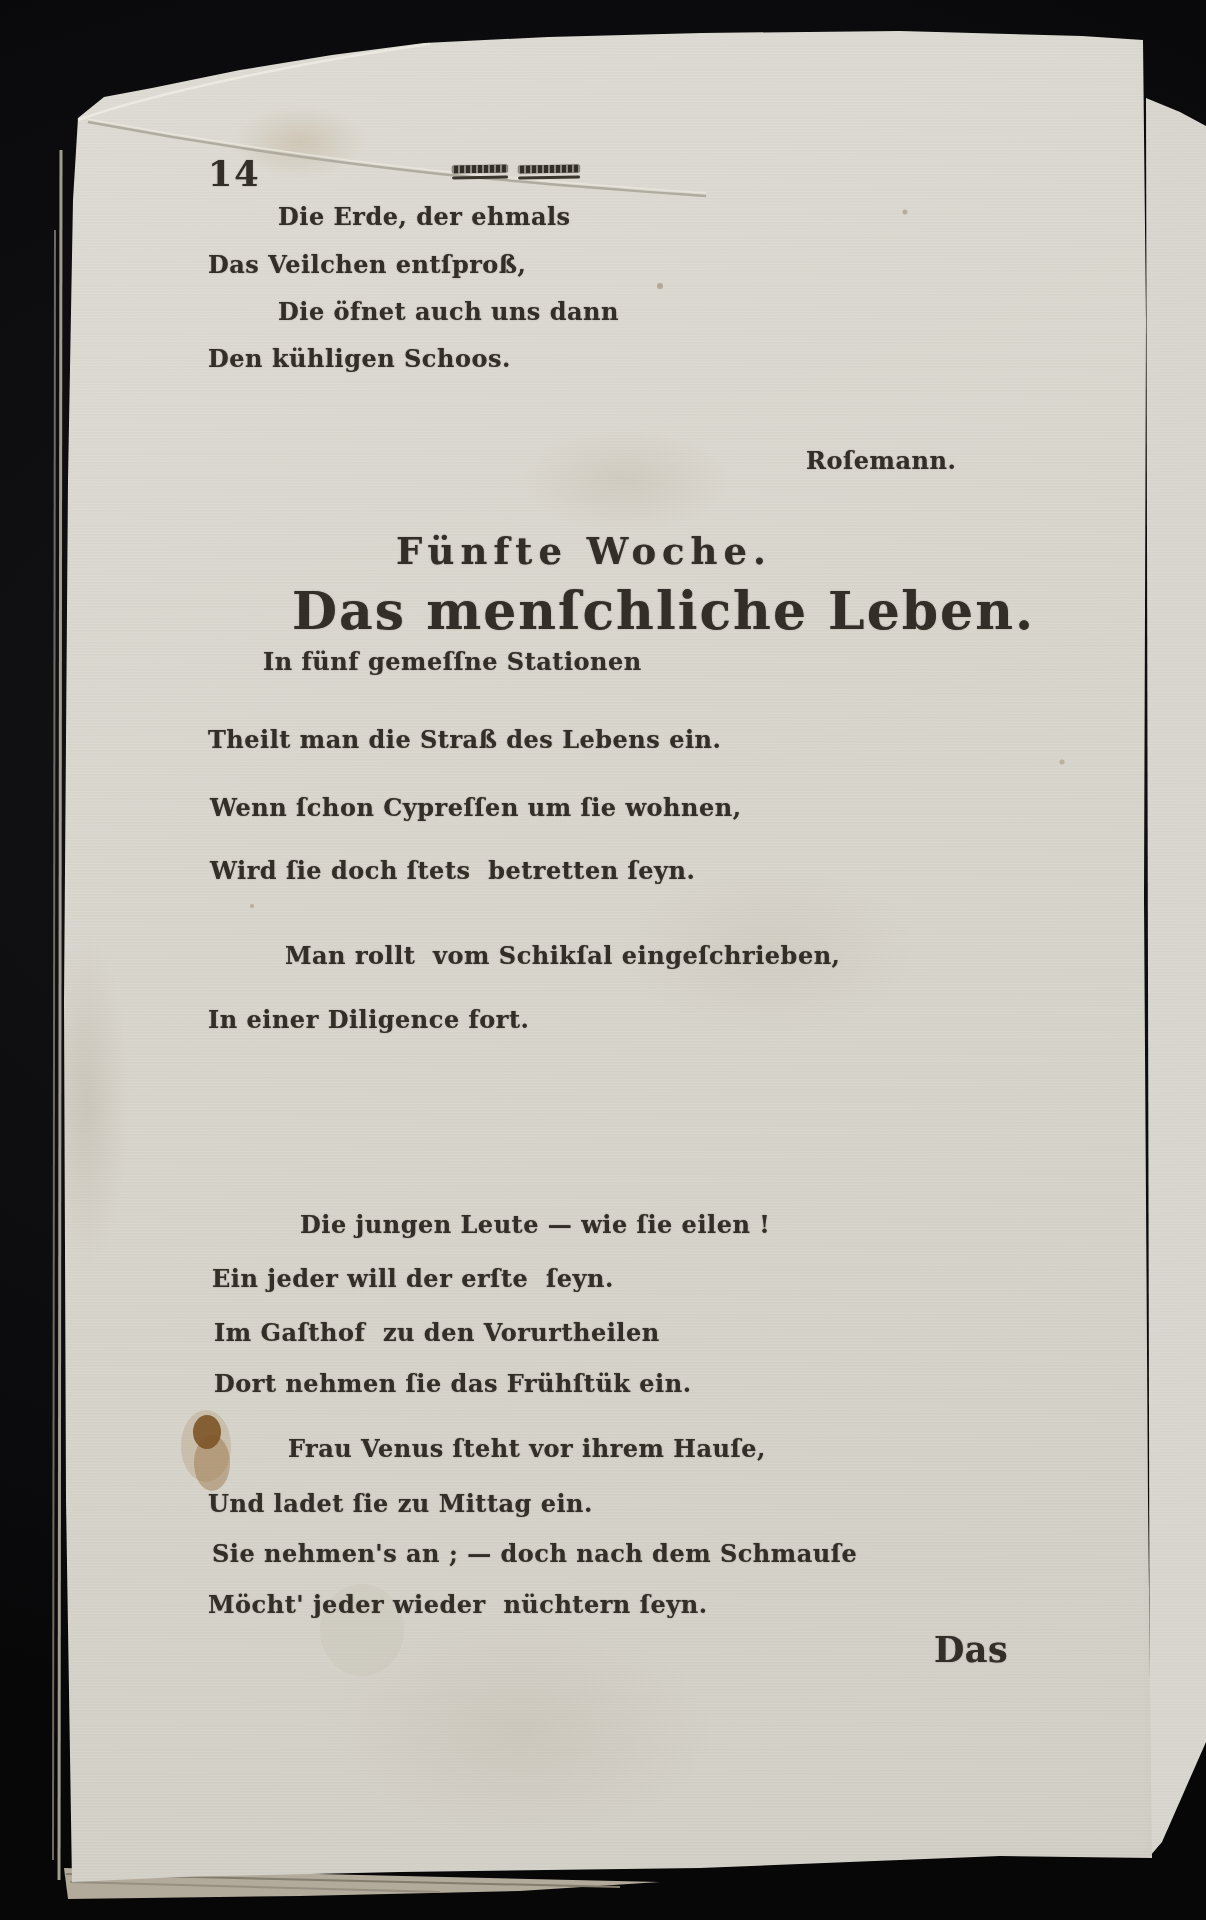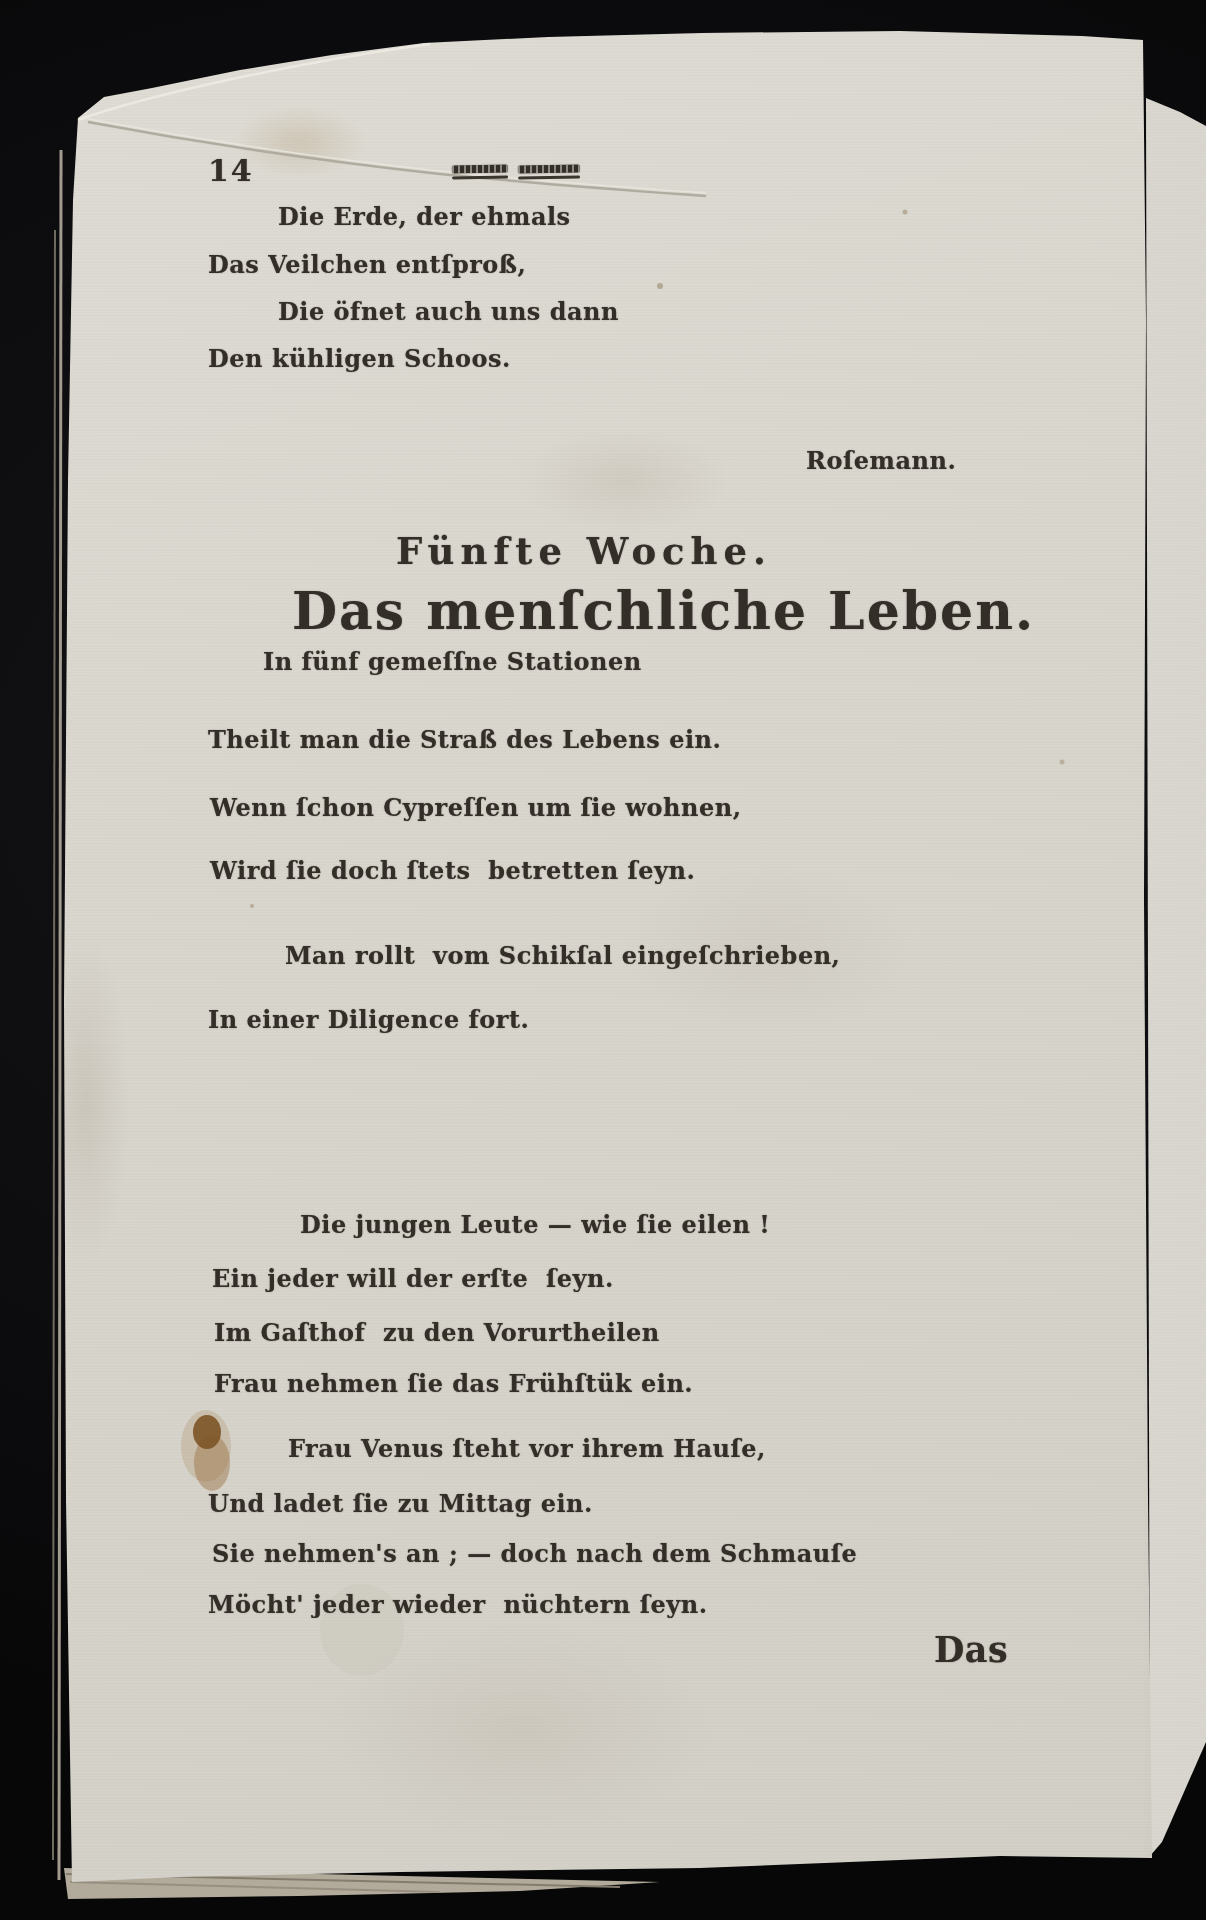--- a/index.html
+++ b/index.html
@@ -29,21 +29,21 @@
   
   #next-edge{position:absolute;left:0;top:0;width:1206px;height:1920px;
     clip-path:polygon(1146px 98px,1180px 112px,1206px 126px,1206px 1742px,1162px 1842px,1150px 1856px);
     background:
       repeating-linear-gradient(0deg, rgba(255,255,255,.02) 0 1px, rgba(0,0,0,.012) 2px 3px),
       linear-gradient(to right, #87816f 0px, #c9c6bd 4px, #e4e2db 16px, #dedcd4 60px, #d8d6ce 100%);}
 
   
   .line{position:absolute;font-weight:700;font-size:24px;line-height:1.15;color:#332e27;
         white-space:pre;letter-spacing:.5px;text-shadow:0 0 1.2px rgba(48,42,34,.55);}
-  .pagenum{font-size:30px;letter-spacing:2px;}
+  .pagenum{font-size:35px;letter-spacing:2px;}
   .h-week{font-size:37px;letter-spacing:6px;margin-left:24px;}
   .h-title{font-size:52px;letter-spacing:2px;}
   .catch{font-size:35px;}
 
   
   #ornament{position:absolute;left:452px;top:165px;width:138px;height:18px;}
   .orn-seg{position:absolute;top:0;height:18px;}
   .orn-seg .thick{height:8px;background:#332e27;border-radius:2px;
       box-shadow:0 0 1px rgba(48,42,34,.8);
       background-image:repeating-linear-gradient(90deg, rgba(217,214,206,.55) 0 2px, rgba(0,0,0,0) 2px 6px);}
@@ -108,21 +108,21 @@
   <div class="line" style="left:208px;top:726px">Theilt man die Straß des Lebens ein.</div>
   <div class="line" style="left:210px;top:794px">Wenn ſchon Cypreſſen um ſie wohnen,</div>
   <div class="line" style="left:210px;top:857px">Wird ſie doch ſtets  betretten ſeyn.</div>
 
   <div class="line" style="left:285px;top:942px">Man rollt  vom Schikſal eingeſchrieben,</div>
   <div class="line" style="left:208px;top:1006px">In einer Diligence fort.</div>
 
   <div class="line" style="left:300px;top:1211px">Die jungen Leute — wie ſie eilen !</div>
   <div class="line" style="left:212px;top:1265px">Ein jeder will der erſte  ſeyn.</div>
   <div class="line" style="left:214px;top:1319px">Im Gaſthof  zu den Vorurtheilen</div>
-  <div class="line" style="left:214px;top:1370px">Frau nehmen ſie das Frühſtük ein.</div>
+  <div class="line" style="left:214px;top:1370px">Dort nehmen ſie das Frühſtük ein.</div>
 
   <div class="line" style="left:288px;top:1435px">Frau Venus ſteht vor ihrem Hauſe,</div>
   <div class="line" style="left:208px;top:1490px">Und ladet ſie zu Mittag ein.</div>
   <div class="line" style="left:212px;top:1540px">Sie nehmen's an ; — doch nach dem Schmauſe</div>
   <div class="line" style="left:208px;top:1591px">Möcht' jeder wieder  nüchtern ſeyn.</div>
 
   <div class="line catch" style="left:934px;top:1630px">Das</div>
 </div>
 
 </body></html>

